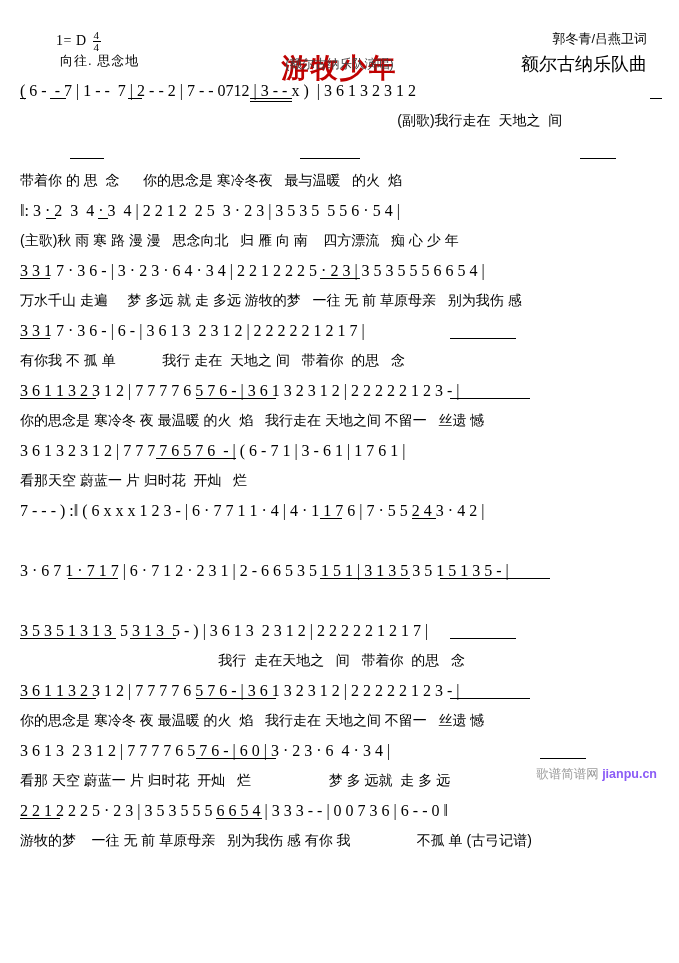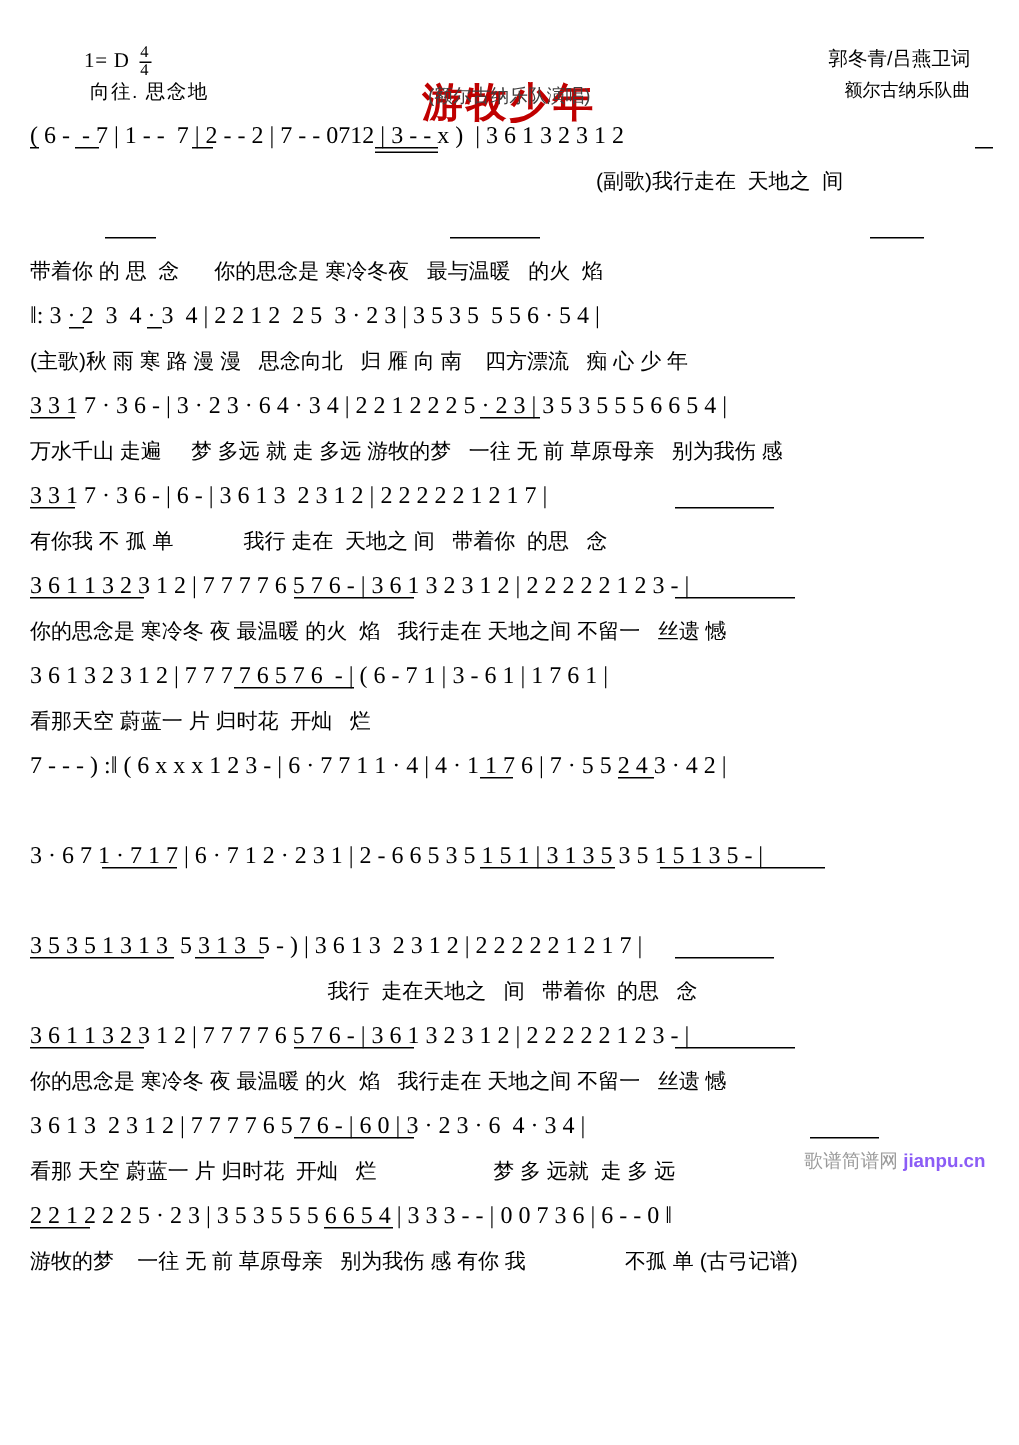--- a/index.html
+++ b/index.html
@@ -41,21 +41,21 @@
     text-align:center;
     font-size:12.5px;color:#404040;
     font-family:"Liberation Sans",sans-serif;
   }
   .credit1{
     position:absolute;right:32px;top:30px;
     font-size:13px;font-family:"Liberation Sans",sans-serif;
   }
   .credit2{
     position:absolute;right:32px;top:52px;
-    font-size:12px;font-family:"Liberation Sans",sans-serif;
+    font-size:18px;font-family:"Liberation Sans",sans-serif;
   }
 
   
   .line{
     position:relative;
     margin:0 20px;
     height:60px;
   }
   .notes{
     position:absolute;left:0;top:0;

